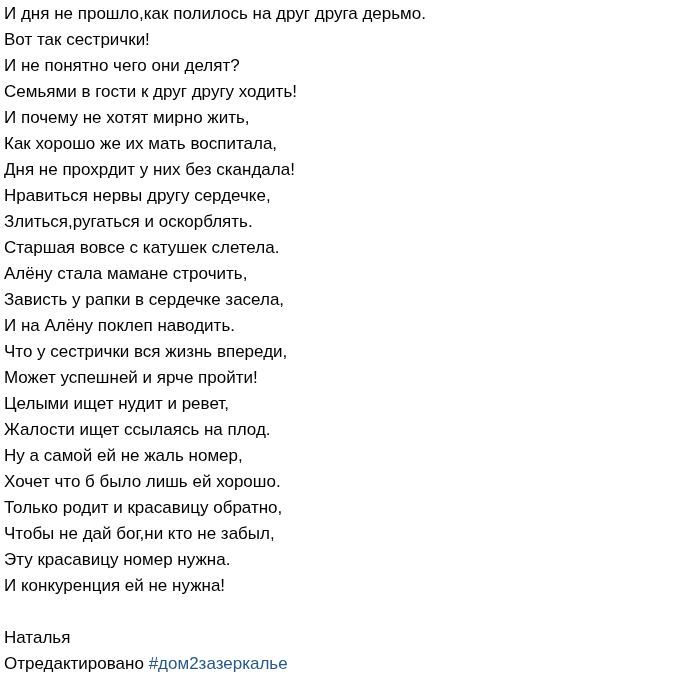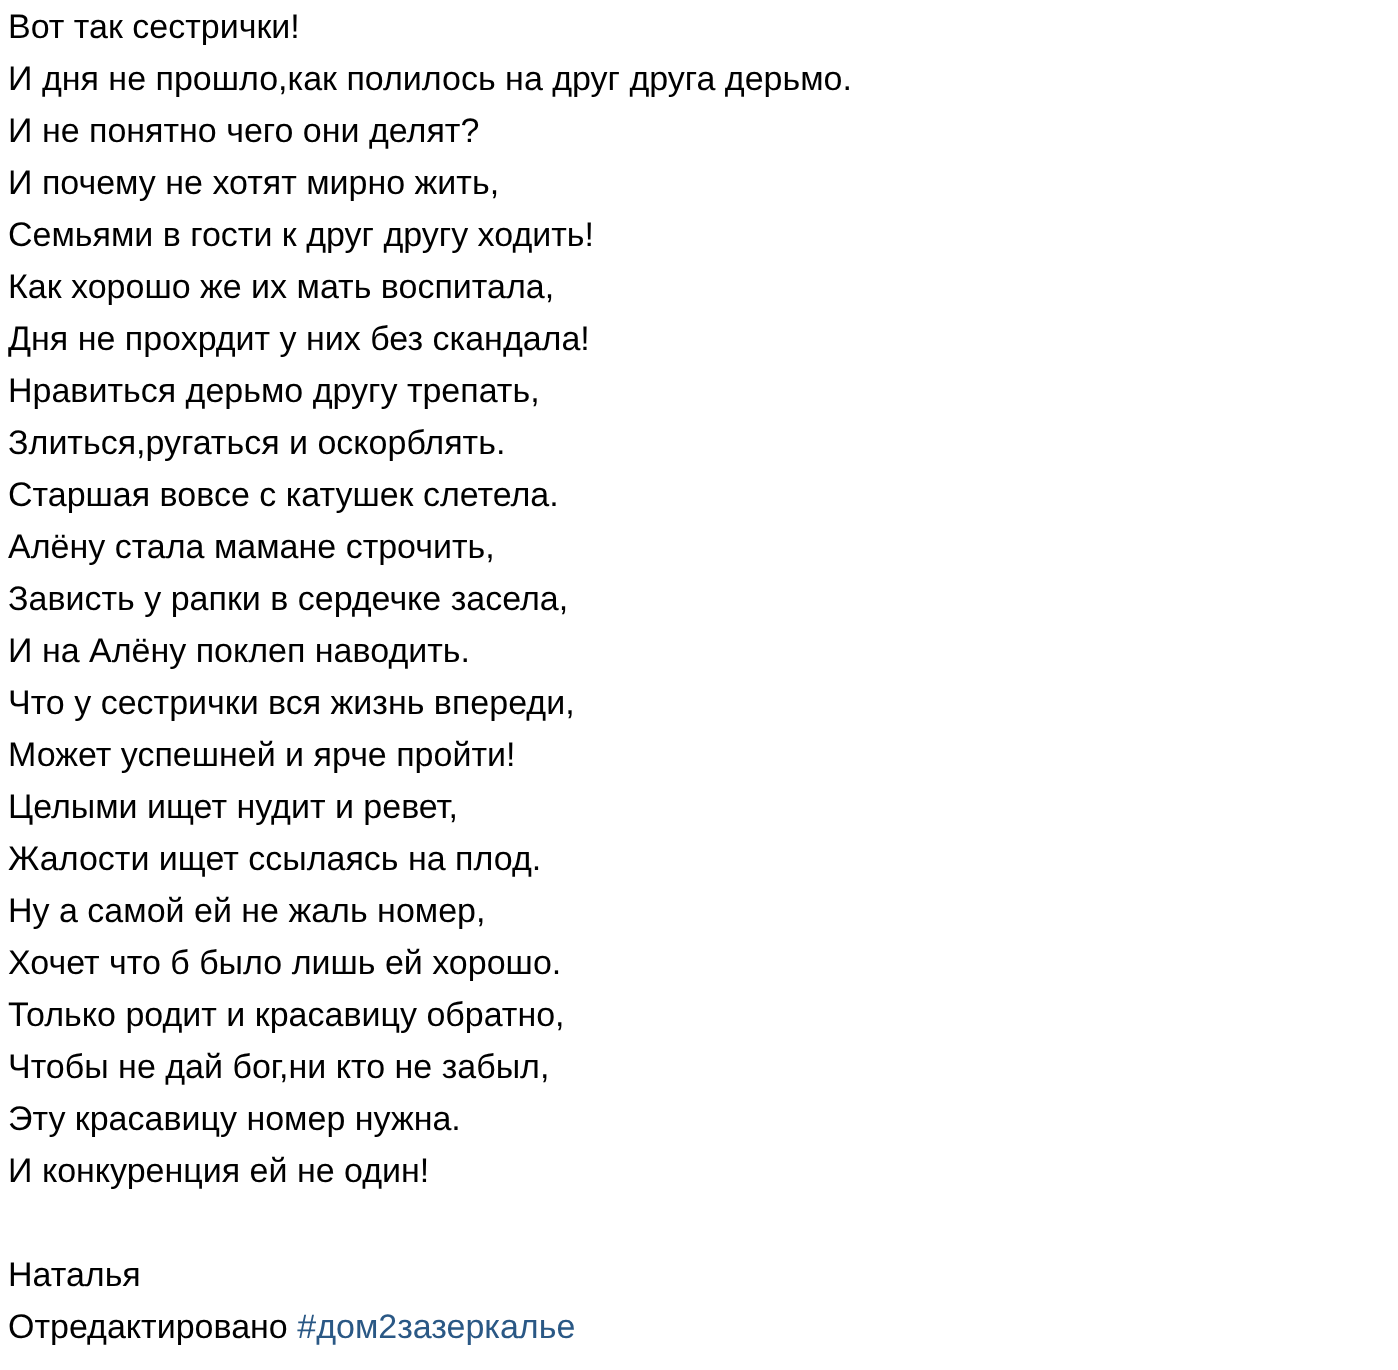--- a/index.html
+++ b/index.html
@@ -33,42 +33,42 @@
     }
     .hashtag {
       color: #2a5885;
       cursor: pointer;
     }
   </style>
 </head>
 <body>
 
 <div class="post">
+  <span class="line">И дня не прошло,как полилось на друг друга дерьмо.</span>
   <span class="line">Вот так сестрички!</span>
-  <span class="line">И дня не прошло,как полилось на друг друга дерьмо.</span>
   <span class="line">И не понятно чего они делят?</span>
+  <span class="line">Семьями в гости к друг другу ходить!</span>
   <span class="line">И почему не хотят мирно жить,</span>
-  <span class="line">Семьями в гости к друг другу ходить!</span>
   <span class="line">Как хорошо же их мать воспитала,</span>
   <span class="line">Дня не прохрдит у них без скандала!</span>
-  <span class="line">Нравиться дерьмо другу трепать,</span>
+  <span class="line">Нравиться нервы другу сердечке,</span>
   <span class="line">Злиться,ругаться и оскорблять.</span>
   <span class="line">Старшая вовсе с катушек слетела.</span>
   <span class="line">Алёну стала мамане строчить,</span>
   <span class="line">Зависть у рапки в сердечке засела,</span>
   <span class="line">И на Алёну поклеп наводить.</span>
   <span class="line">Что у сестрички вся жизнь впереди,</span>
   <span class="line">Может успешней и ярче пройти!</span>
   <span class="line">Целыми ищет нудит и ревет,</span>
   <span class="line">Жалости ищет ссылаясь на плод.</span>
   <span class="line">Ну а самой ей не жаль номер,</span>
   <span class="line">Хочет что б было лишь ей хорошо.</span>
   <span class="line">Только родит и красавицу обратно,</span>
   <span class="line">Чтобы не дай бог,ни кто не забыл,</span>
   <span class="line">Эту красавицу номер нужна.</span>
-  <span class="line">И конкуренция ей не один!</span>
+  <span class="line">И конкуренция ей не нужна!</span>
   <span class="blank"></span>
   <span class="line">Наталья</span>
   <span class="line">
     <span>Отредактировано</span>
     <a class="hashtag">#дом2зазеркалье</a>
   </span>
 </div>
 
 </body></html>

